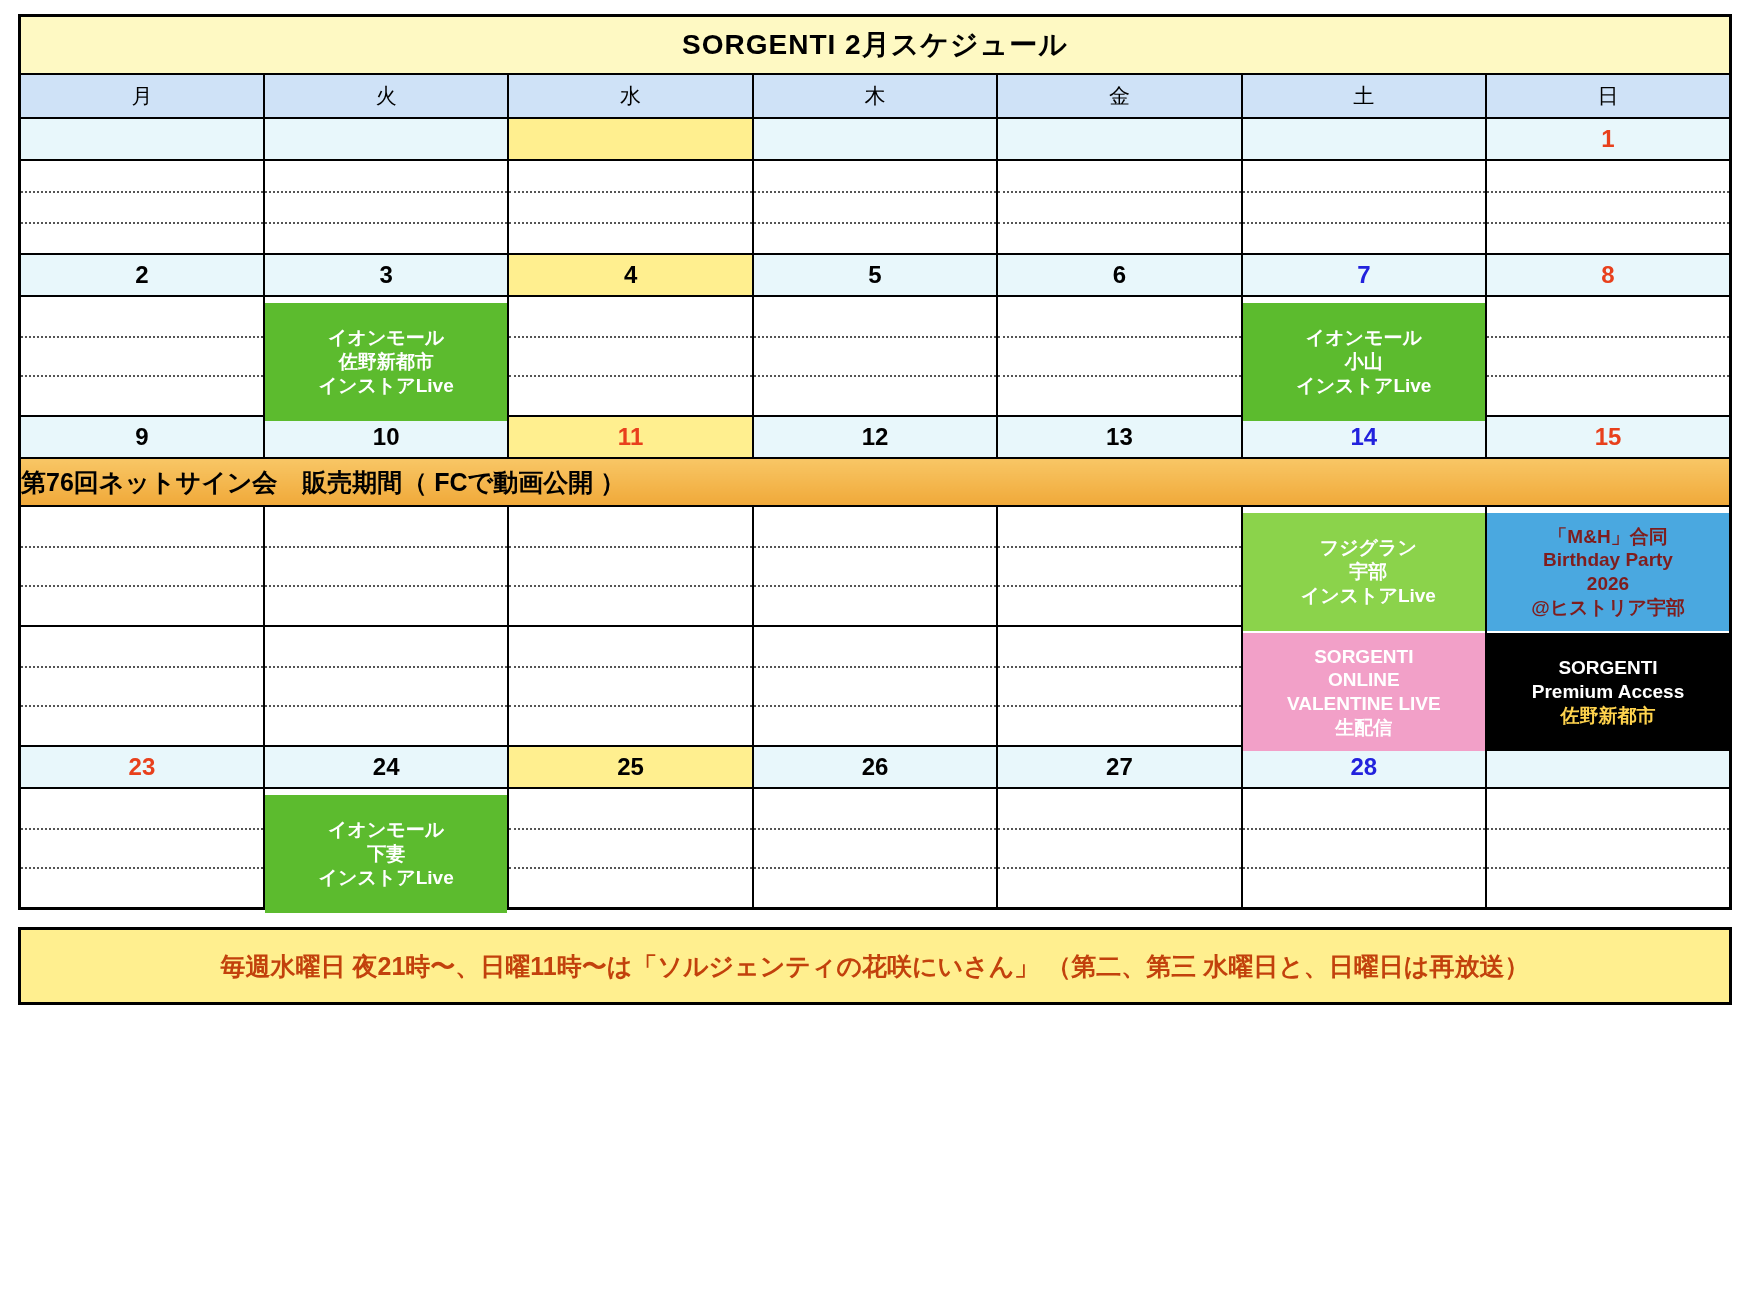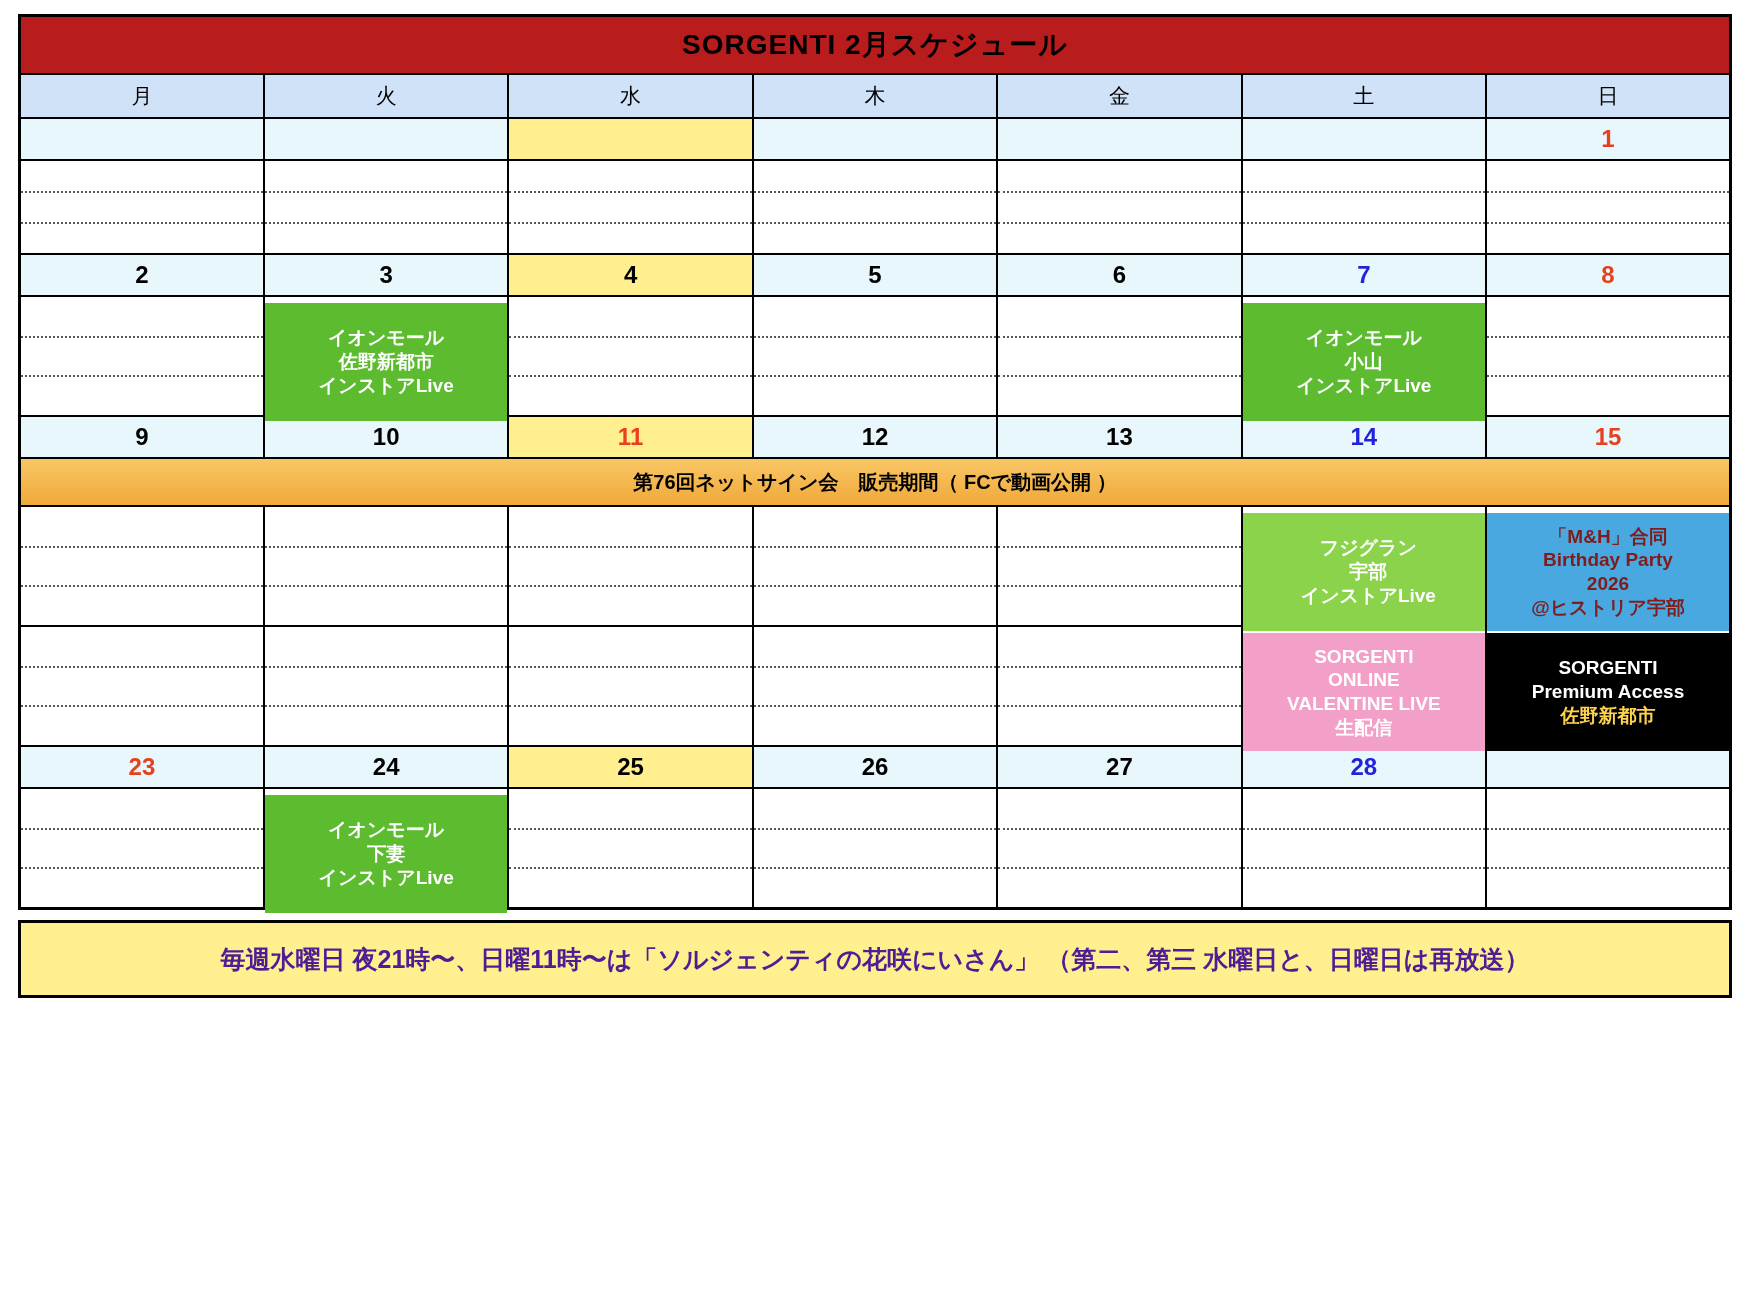--- a/index.html
+++ b/index.html
@@ -25,21 +25,21 @@
     border: 2px solid #000;
     padding: 0;
     margin: 0;
   }
   .title-row td {
     height: 56px;
     text-align: center;
     font-size: 28px;
     font-weight: bold;
     letter-spacing: 1px;
-    background: #b91c1c;
+    background: #fef9c3;
     color: #000;
   }
   .dow-row th {
     height: 42px;
     background: #cfe2f7;
     font-size: 21px;
     font-weight: normal;
     color: #000;
     text-align: center;
   }
@@ -94,37 +94,37 @@
   }
   .ev.green { background: #5cbb2e; color: #ffffff; }
   .ev.lightgreen { background: #8bd34b; color: #ffffff; padding-left: 9px; }
   .ev.blue { background: #4aa8e0; color: #7f1d1d; }
   .ev.pink { background: #f2a0c8; color: #ffffff; }
   .ev.black { background: #000000; color: #ffd34d; }
   .ev.black .white { color: #ffffff; }
   .banner {
     height: 46px;
     background: linear-gradient(#f8c665, #f0a93a);
-    text-align: center;
-    font-size: 20px;
+    text-align: left;
+    font-size: 25px;
     font-weight: bold;
     color: #000;
     vertical-align: middle;
   }
   .footer {
-    margin-top: 10px;
+    margin-top: 17px;
     border: 3px solid #000;
     background: #ffef8f;
     height: 72px;
     display: flex;
     align-items: center;
     justify-content: center;
     font-size: 25px;
     font-weight: bold;
-    color: #4c1d95;
+    color: #c2410c;
     text-align: left;
   }
 </style>
 </head>
 <body>
 
 <div id="page">
   <table class="cal">
     <tbody>
       <tr class="title-row">

